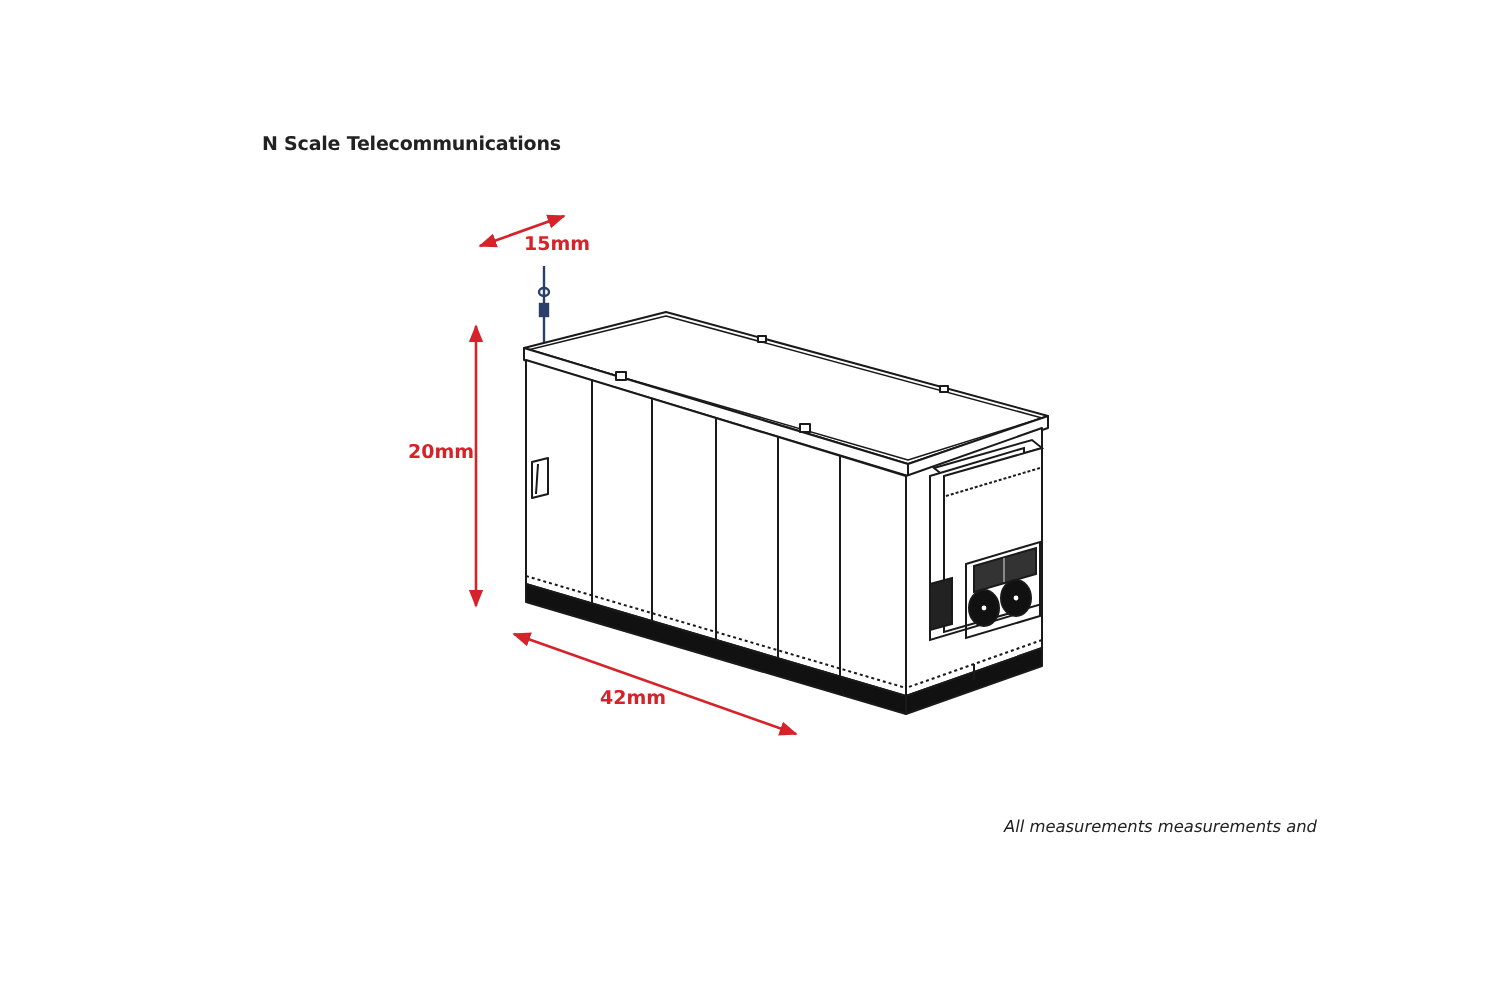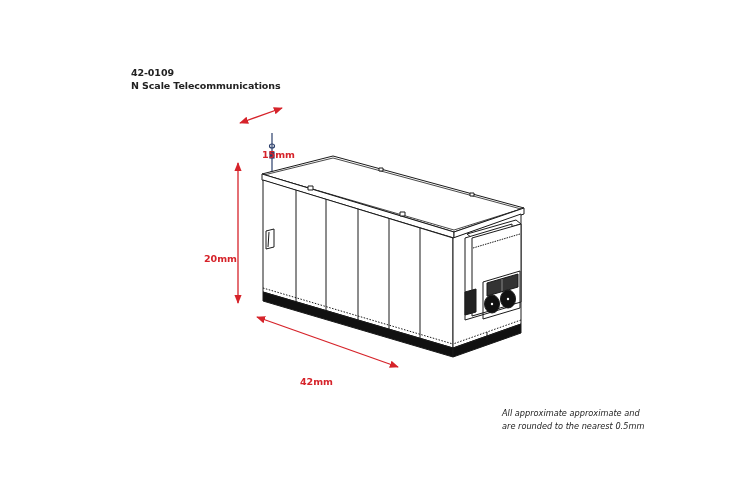--- a/index.html
+++ b/index.html
@@ -1,28 +1,27 @@
 <!DOCTYPE html>
 <html><head>
   <meta charset="utf-8">
   <style>
     html, body { margin: 0; padding: 0; background: #ffffff; }
     body { width: 750px; height: 504px; position: relative; overflow: hidden; font-family: "DejaVu Sans", sans-serif; }
     .title-block { position: absolute; left: 131px; top: 66px; font-size: 9.5px; font-weight: bold; color: #222; line-height: 13px; letter-spacing: -0.1px; }
     .title-block div { white-space: nowrap; }
-    .dim-label { position: absolute; font-size: 9.5px; font-weight: bold; color: #d6232a; white-space: nowrap; margin-top: 32px; }
+    .dim-label { position: absolute; font-size: 9.5px; font-weight: bold; color: #d6232a; white-space: nowrap; }
     .note { position: absolute; left: 502px; top: 407px; font-size: 8.2px; font-style: italic; color: #222; line-height: 13px; font-family: "DejaVu Sans", sans-serif; }
     .note div { white-space: nowrap; }
     svg.drawing { position: absolute; left: 0; top: 0; }
   </style>
 </head>
 <body>
 
 <div class="title-block">
-  <div>42-0109</div>
   <div>N Scale Telecommunications</div>
 </div>
 
 <svg class="drawing" width="750" height="504" viewBox="0 0 750 504" xmlns="http://www.w3.org/2000/svg">
   <defs>
     <marker id="arr" viewBox="0 0 10 10" refX="9" refY="5" markerWidth="7" markerHeight="7" orient="auto-start-reverse">
       <path d="M0,1 L10,5 L0,9 z" fill="#d6232a"></path>
     </marker>
   </defs>
 
@@ -97,15 +96,14 @@
 
     <polygon points="483,282 520,271 520,308 483,319" fill="none"></polygon>
   </g>
 </svg>
 
 <div class="dim-label" style="left:262px; top:117px;">15mm</div>
 <div class="dim-label" style="left:204px; top:221px;">20mm</div>
 <div class="dim-label" style="left:300px; top:344px;">42mm</div>
 
 <div class="note">
-  <div>All approximate approximate and</div>
-  <div>are rounded to the nearest 0.5mm</div>
+  <div>All measurements measurements and</div>
 </div>
 
 </body></html>

